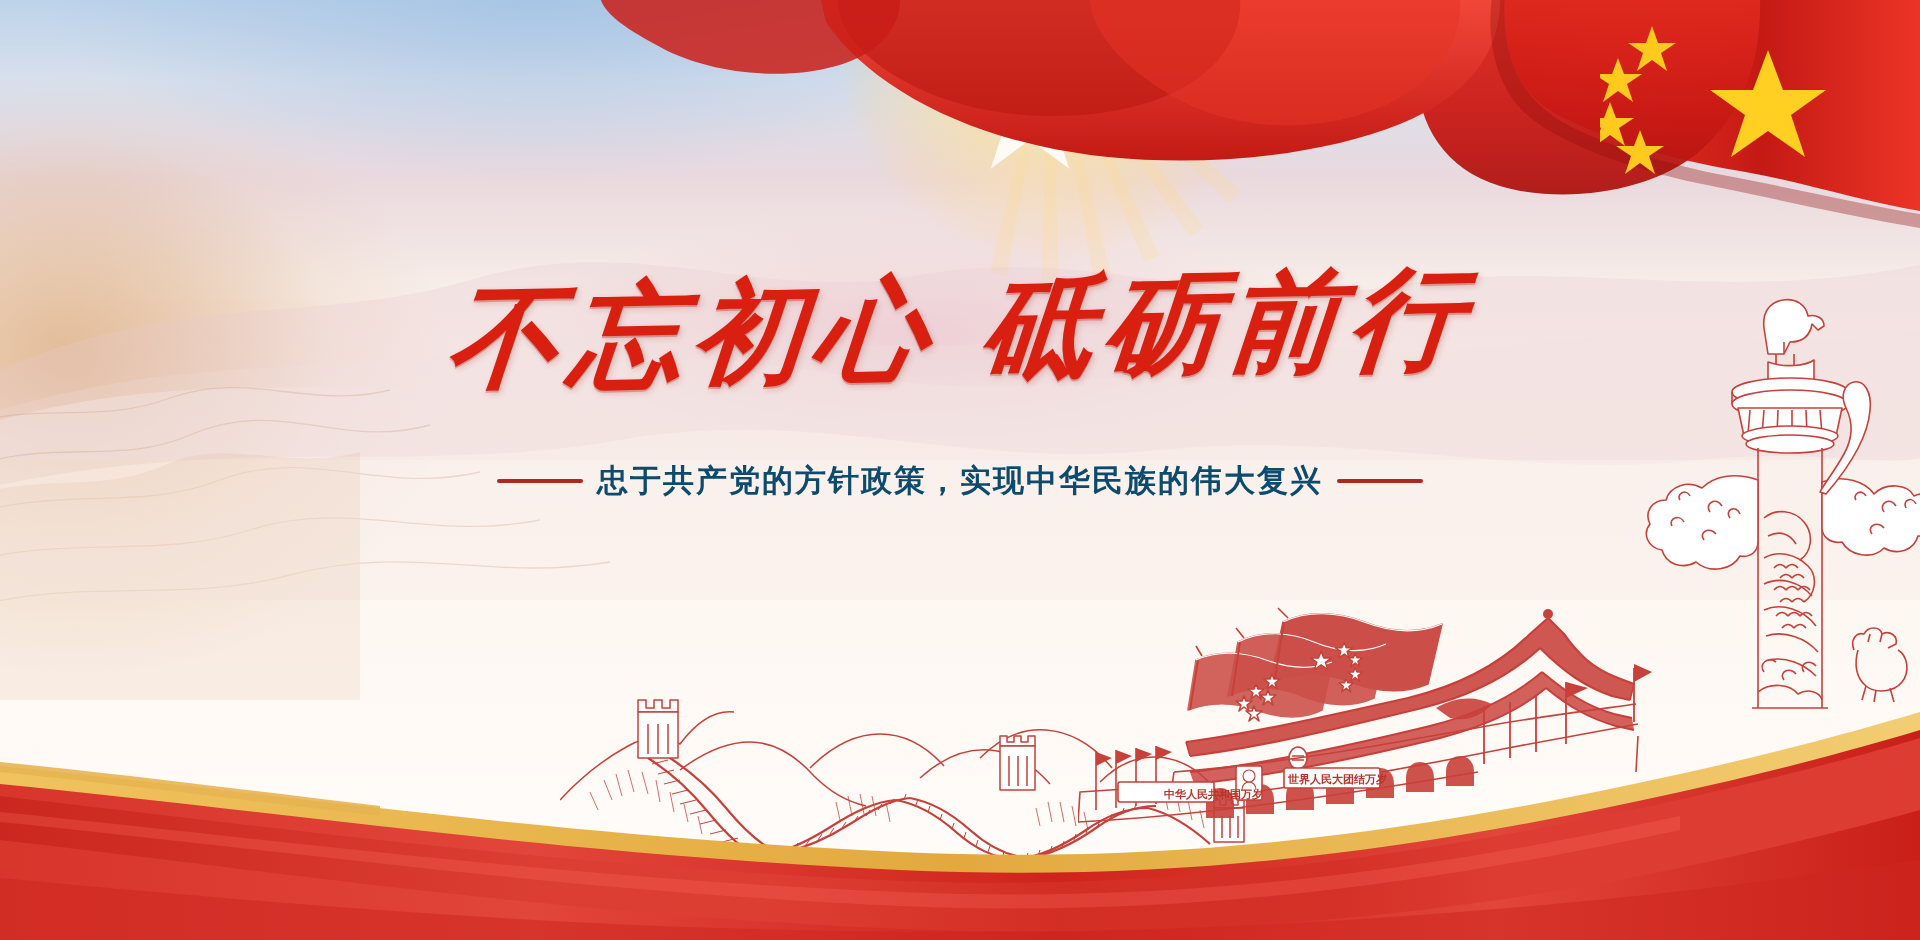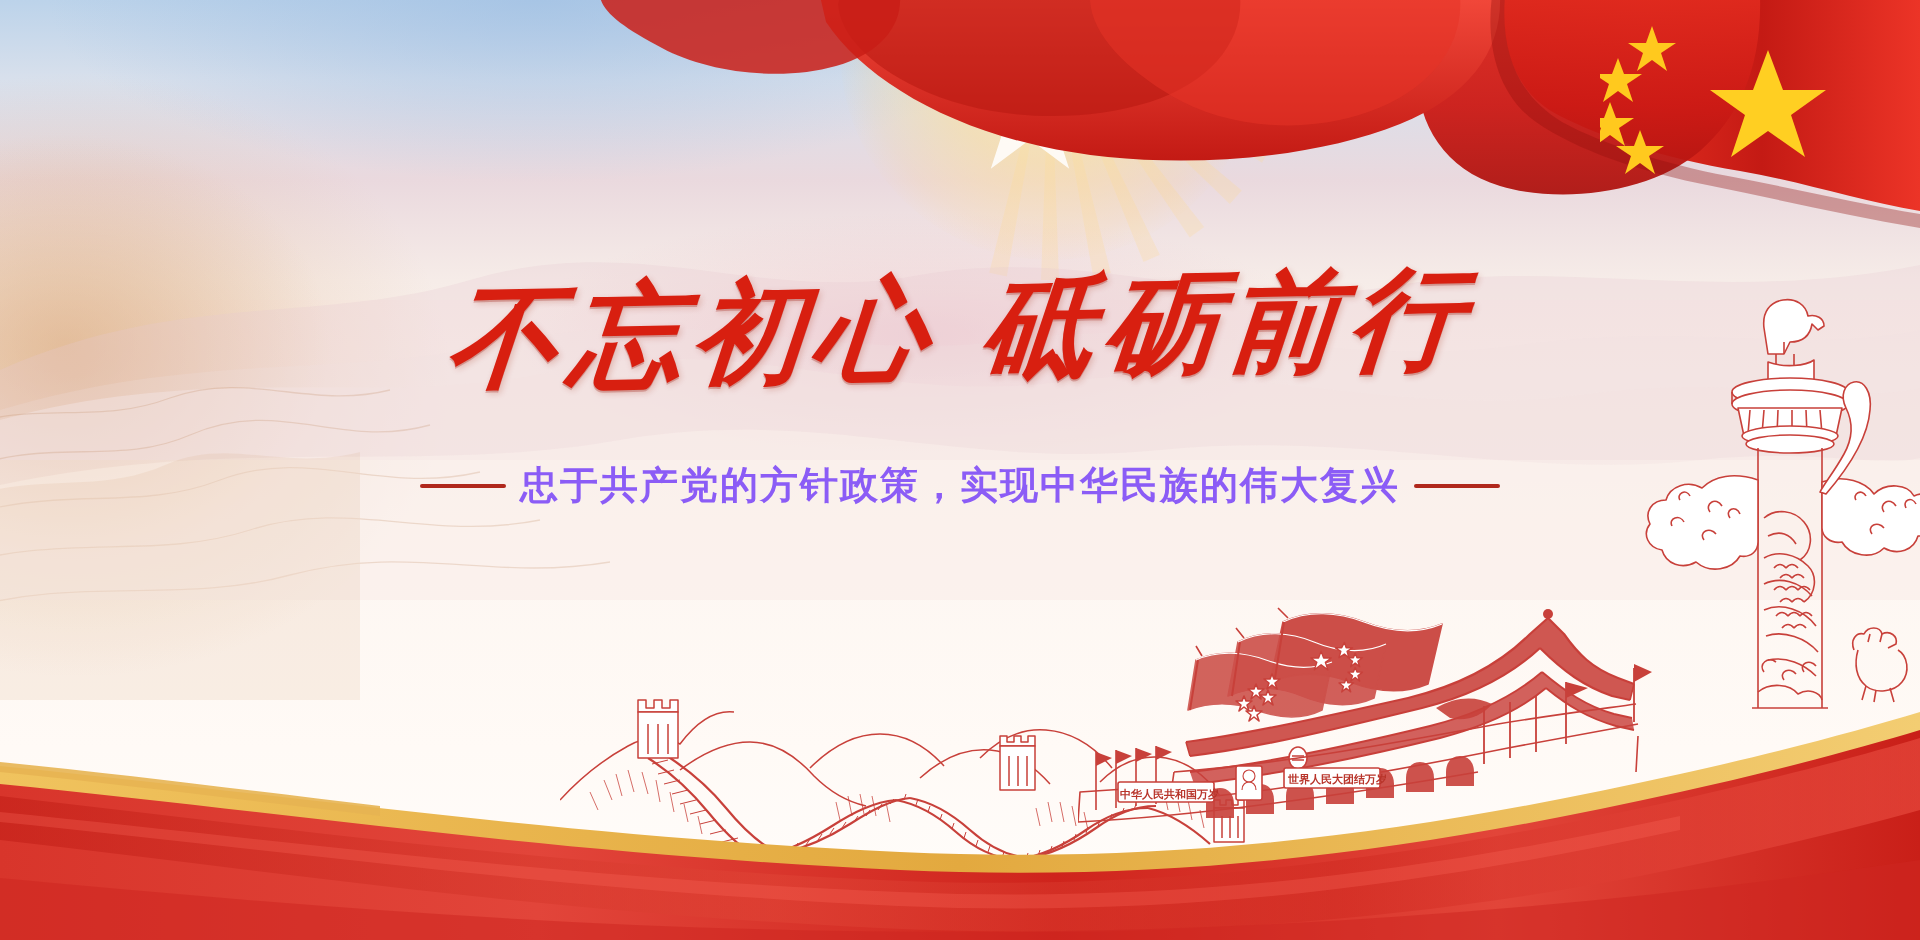--- a/index.html
+++ b/index.html
@@ -70,21 +70,21 @@
   .title .gap{display:inline-block;width:46px;}
 
   
   .subtitle-row{
     position:absolute;left:0;top:460px;width:1920px;
     display:flex;align-items:center;justify-content:center;gap:14px;
   }
   .sub-rule{width:86px;height:4px;background:#b0281c;border-radius:2px;}
   .subtitle{
     font-family:"DejaVu Serif","Liberation Serif",serif;
-    font-size:38px;font-weight:bold;color:#8b5cf6;letter-spacing:2px;
+    font-size:31px;font-weight:bold;color:#0c4a6e;letter-spacing:2px;
     white-space:nowrap;
     text-align:right;
   }
 
   
   .ill{position:absolute;}
 
   
   .ribbon{position:absolute;left:0;bottom:0;width:1920px;height:380px;}
 
@@ -396,21 +396,21 @@
       <rect x="40" y="226" width="96" height="20" rx="2" fill="#fff"></rect>
       <rect x="206" y="212" width="96" height="20" rx="2" fill="#fff"></rect>
 
       <rect x="158" y="210" width="26" height="34" rx="2" fill="#fff"></rect>
       <g stroke-width="1.1">
         <circle cx="171" cy="220" r="6"></circle>
         <path d="M164,234 C164,228 168,226 171,226 C174,226 178,228 178,234"></path>
       </g>
     </g>
   </svg>
-  <div class="gate-banner-text" style="left:1120px;top:787px;font-size:11px;letter-spacing:0px;">中华人民共和国万岁</div>
+  <div class="gate-banner-text" style="left:1120px;top:787px;font-size:11px;letter-spacing:0px;padding-left:44px;">中华人民共和国万岁</div>
   <div class="gate-banner-text" style="left:1288px;top:772px;font-size:11px;letter-spacing:0px;font-family:Liberation Serif, serif;">世界人民大团结万岁</div>
 
   <svg class="ribbon" viewBox="0 0 1920 380" preserveAspectRatio="none">
     <defs>
       <linearGradient id="rb1" x1="0" y1="0" x2="1" y2="0">
         <stop offset="0%" stop-color="#d8352b"></stop>
           <stop offset="28%" stop-color="#e2453a"></stop>
         <stop offset="55%" stop-color="#cf241c"></stop>
           <stop offset="78%" stop-color="#e24539"></stop>
         <stop offset="100%" stop-color="#c91f18"></stop>

